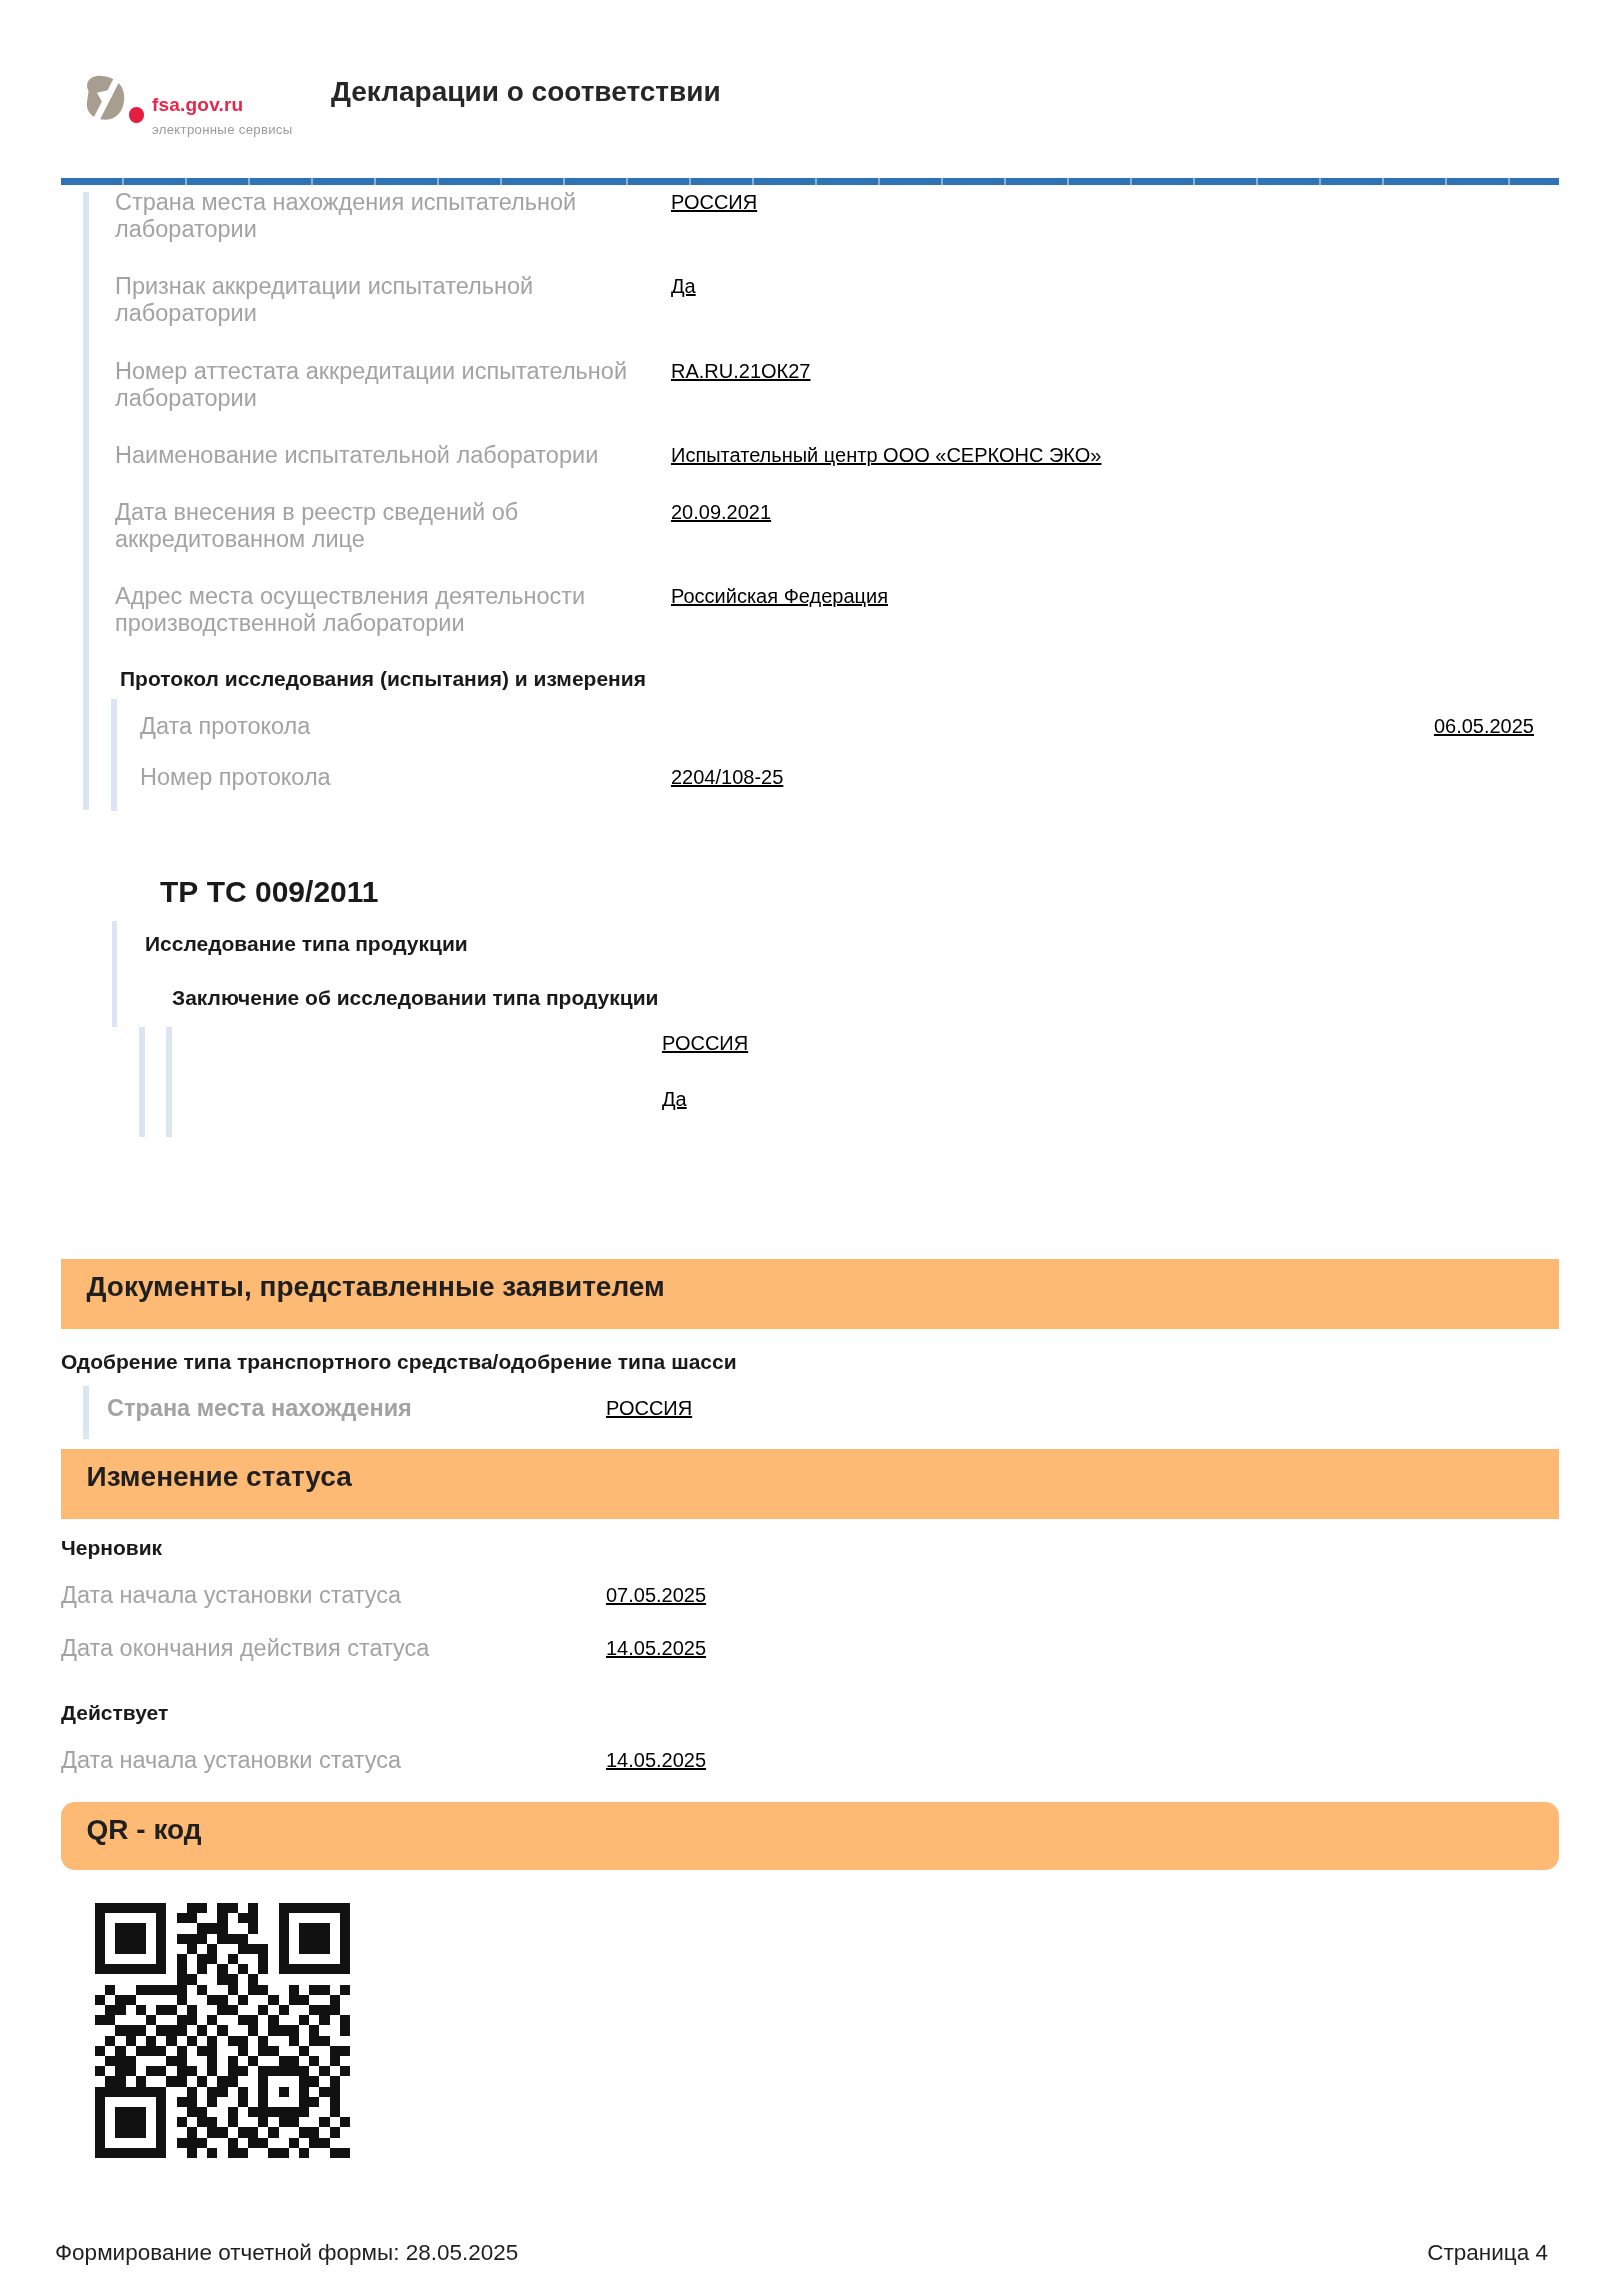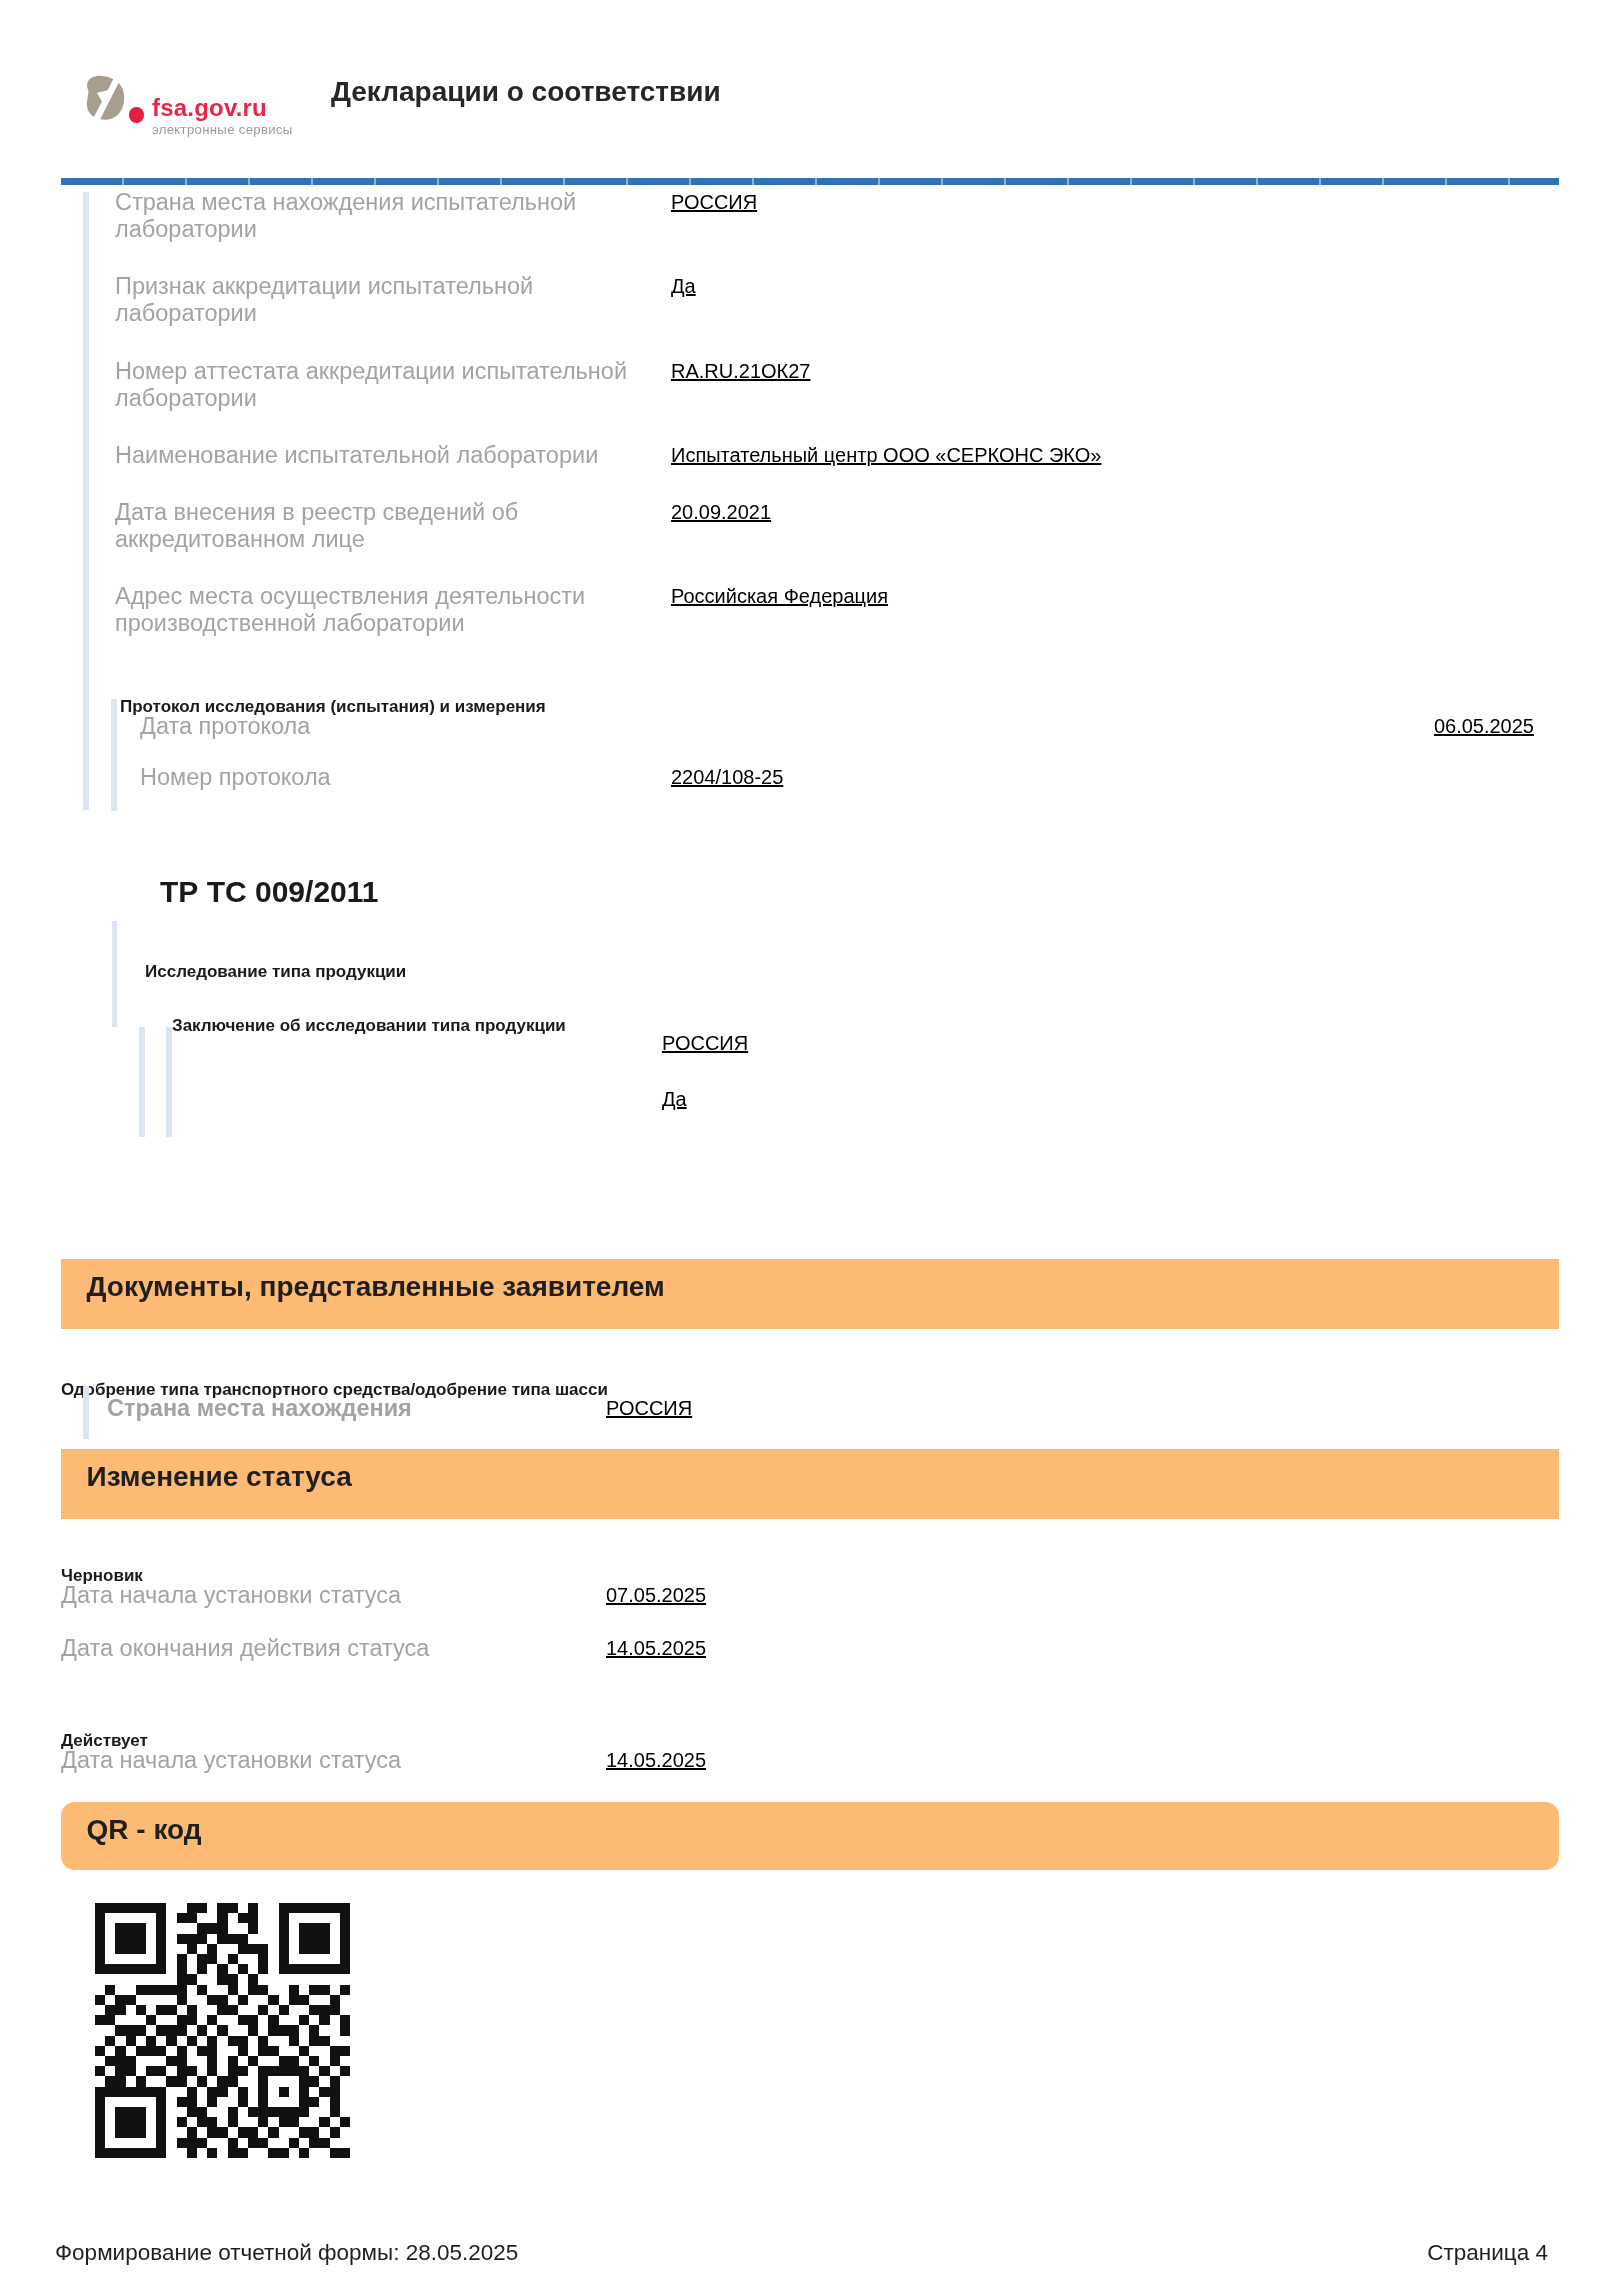--- a/index.html
+++ b/index.html
@@ -6,34 +6,34 @@
   .page{
     position:relative;
     width:1620px;height:2293px;
     background:#ffffff;
     font-family:"Liberation Sans","DejaVu Sans",sans-serif;
     color:#1f1f1f;
     overflow:hidden;
   }
   .abs{position:absolute;}
   
-  .logo-site{font-size:24px;font-weight:bold;color:#e8264a;letter-spacing:0.2px;}
+  .logo-site{font-size:19px;font-weight:bold;color:#e8264a;letter-spacing:0.2px;}
   .logo-tagline{font-size:13.2px;color:#9b9b9b;letter-spacing:0.3px;}
   .logo-dot{width:14.7px;height:15.7px;border-radius:50%;background:#e31e3f;}
   .page-title{font-size:28px;font-weight:bold;color:#262626;}
   
   .accent-bar{height:6.9px;background:#2e74b5;}
   .accent-bar:after{content:"";display:block;height:100%;
     background:repeating-linear-gradient(90deg,transparent 0 61px,rgba(255,255,255,.45) 61px 63px);}
   
   .vbar{width:5.9px;background:#dce6f2;}
   
   .lbl{font-size:23.5px;line-height:27.4px;color:#a3a3a3;}
   .val{font-size:20px;line-height:27.4px;color:#000000;text-decoration:underline;}
-  .subhead{font-size:17px;font-weight:bold;color:#1a1a1a;margin-top:30px;}
+  .subhead{font-size:21px;font-weight:bold;color:#1a1a1a;}
   .bighead{font-size:30px;font-weight:bold;color:#1a1a1a;}
   
   .band{background:#fdba74;height:70px;}
   .band .band-title{position:absolute;left:25.5px;top:11.8px;font-size:28px;font-weight:bold;color:#1f1f1f;}
   .footer-text{font-size:22.5px;color:#1f1f1f;}
   .qr-svg{shape-rendering:crispEdges;}
 </style>
 </head>
 <body>
 

